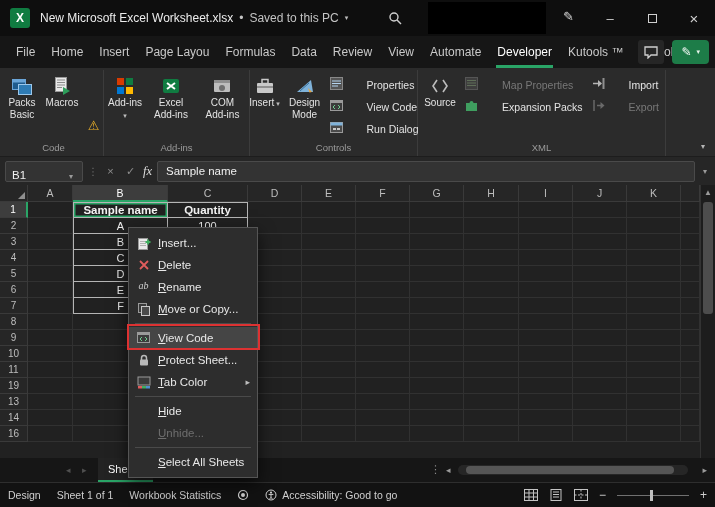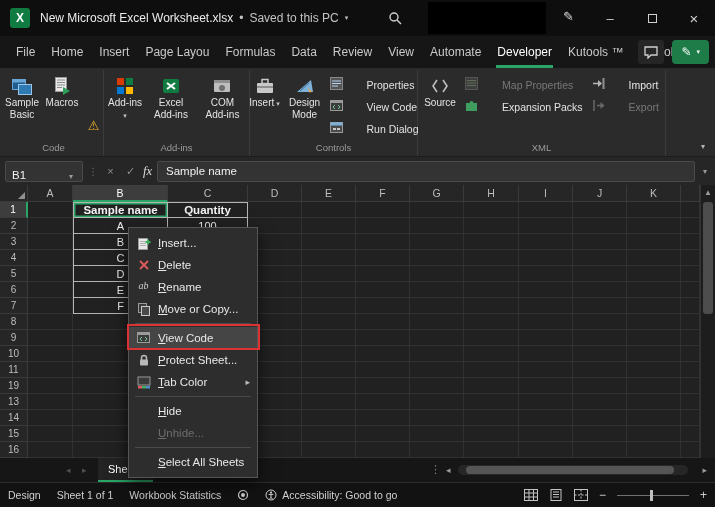--- a/index.html
+++ b/index.html
@@ -164,21 +164,21 @@
       <div class="rgroup" style="width: 100px;">
         <div class="rg-body">
           <div class="bigbtn">
             <div class="bicon">
               <svg width="20" height="18">
                 <rect x="0.5" y="2.5" width="13" height="10" fill="#1f5b8d" stroke="#6aa5d8"></rect>
                 <rect x="1" y="3" width="12" height="2.5" fill="#6aa5d8"></rect>
                 <rect x="6.5" y="7.5" width="13" height="10" fill="#2e7bb4" stroke="#9cc7ea"></rect>
               </svg>
             </div>
-            <div class="blabel">Sample Basic</div>
+            <div class="blabel">Packs Basic</div>
           </div>
           <div class="bigbtn">
             <div class="bicon">
               <svg width="18" height="18">
                 <rect x="2.5" y="0.5" width="11" height="14" fill="#e8e8e8" stroke="#999"></rect>
                 <path d="M4 3h8M4 5.5h8M4 8h8M4 10.5h5" stroke="#8a8a8a"></path>
                 <path d="M10 10l7 4-7 4z" fill="#2e9e5b"></path>
               </svg>
             </div>
             <div class="blabel">Macros</div>
@@ -580,35 +580,20 @@
       <div class="gcell" style="width: 54px;"></div>
       <div class="gcell" style="width: 54px;"></div>
       <div class="gcell" style="width: 54px;"></div>
       <div class="gcell" style="width: 55px;"></div>
       <div class="gcell" style="width: 54px;"></div>
       <div class="gcell" style="width: 54px;"></div>
       <div class="gcell" style="width: 54px;"></div>
       <div class="gcell" style="width: 19px;"></div>
     </div>
     <div class="grow">
-      <div class="rhdr">15</div>
-      <div class="gcell" style="width: 45px;"></div>
-      <div class="gcell" style="width: 95px;"></div>
-      <div class="gcell" style="width: 80px;"></div>
-      <div class="gcell" style="width: 54px;"></div>
-      <div class="gcell" style="width: 54px;"></div>
-      <div class="gcell" style="width: 54px;"></div>
-      <div class="gcell" style="width: 54px;"></div>
-      <div class="gcell" style="width: 55px;"></div>
-      <div class="gcell" style="width: 54px;"></div>
-      <div class="gcell" style="width: 54px;"></div>
-      <div class="gcell" style="width: 54px;"></div>
-      <div class="gcell" style="width: 19px;"></div>
-    </div>
-    <div class="grow">
       <div class="rhdr">16</div>
       <div class="gcell" style="width: 45px;"></div>
       <div class="gcell" style="width: 95px;"></div>
       <div class="gcell" style="width: 80px;"></div>
       <div class="gcell" style="width: 54px;"></div>
       <div class="gcell" style="width: 54px;"></div>
       <div class="gcell" style="width: 54px;"></div>
       <div class="gcell" style="width: 54px;"></div>
       <div class="gcell" style="width: 55px;"></div>
       <div class="gcell" style="width: 54px;"></div>

